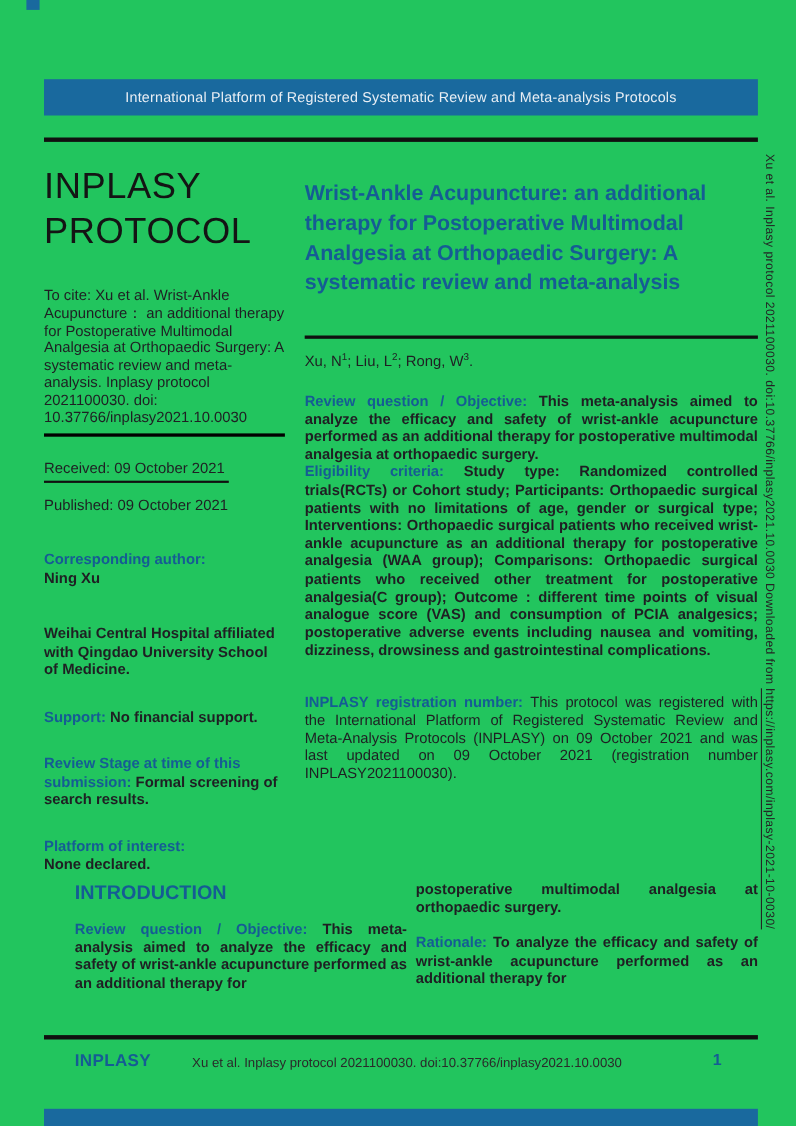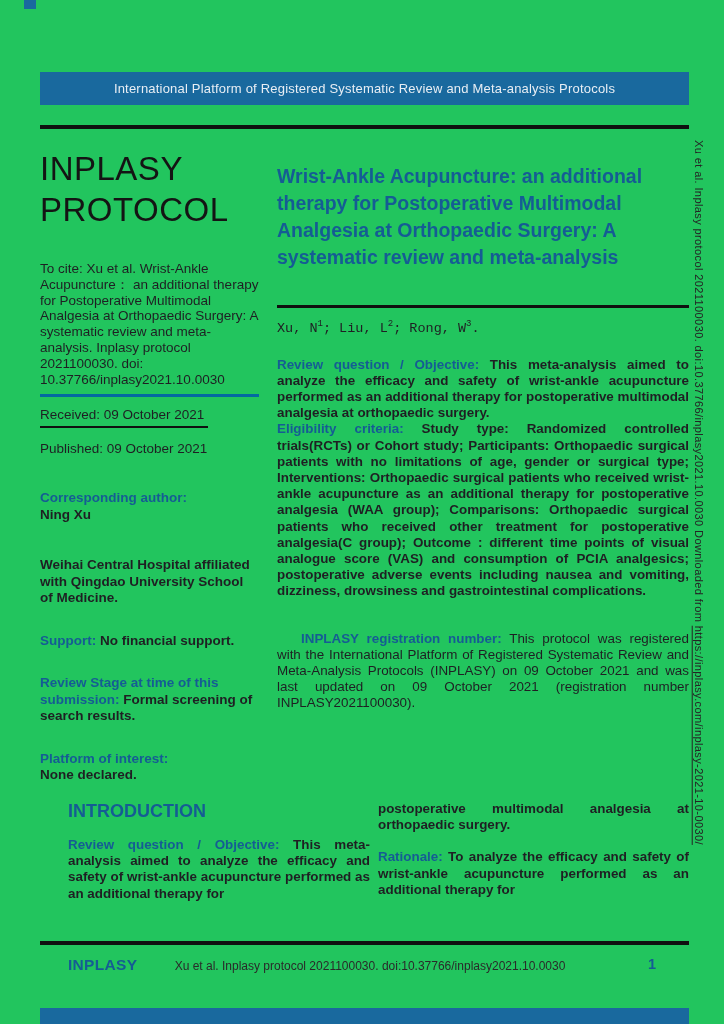--- a/index.html
+++ b/index.html
@@ -32,44 +32,44 @@
 
   
   .left-col { position: absolute; left: 40px; top: 148px; width: 219px; }
   .masthead {
     font-size: 33px; line-height: 41px; font-weight: 400;
     color: #141414; letter-spacing: 0.5px;
   }
   .citation {
     margin-top: 31px; font-size: 13.5px; line-height: 15.8px; color: #1f1f23;
   }
-  .received-block { margin-top: 7px; border-top: 3px solid #0369a1; padding-top: 10px; }
+  .received-block { margin-top: 7px; border-top: 3px solid #000000; padding-top: 21px; }
   .received-underline { width: 168px; height: 2px; background: #101010; margin-top: 4px; }
   .date-line { font-size: 13.5px; color: #1f1f23; }
   .published { margin-top: 13px; }
 
   .lblue { color: #155c94; font-weight: 700; }
   .lc-block { margin-top: 34px; font-size: 13.5px; line-height: 16.5px; font-weight: 700; color: #1f1f23; }
   .lc-block.tight { margin-top: 26px; }
 
   
   .right-col { position: absolute; left: 277px; top: 163px; width: 412px; }
   .article-title {
     color: #155c94; font-weight: 700; font-size: 19.5px; line-height: 27px;
   }
   .title-rule { margin-top: 34px; height: 3px; background: #101010; }
-  .authors { margin-top: 11px; font-size: 13.5px; color: #1f1f23; font-family: Liberation Mono, monospace; }
+  .authors { margin-top: 11px; font-size: 13.5px; color: #1f1f23; }
   .authors sup { font-size: 9px; }
   .body-just {
     text-align: justify; font-size: 13.4px; line-height: 16.2px;
     font-weight: 700; color: #1f1f23;
   }
   .rq-para { margin-top: 21px; }
   .reg-para { margin-top: 31px; font-weight: 400; }
-  .reg-para .lblue { font-weight: 700; margin-left: 24px; }
+  .reg-para .lblue { font-weight: 700; }
 
   
   .intro-left  { position: absolute; left: 68px;  top: 801px; width: 302px; }
   .intro-right { position: absolute; left: 378px; top: 801px; width: 311px; }
   .intro-heading { color: #155c94; font-weight: 700; font-size: 18px; }
   .intro-para { margin-top: 15px; }
   .intro-cont { margin-top: 0; }
   .rationale-para { margin-top: 16px; }
 
   

